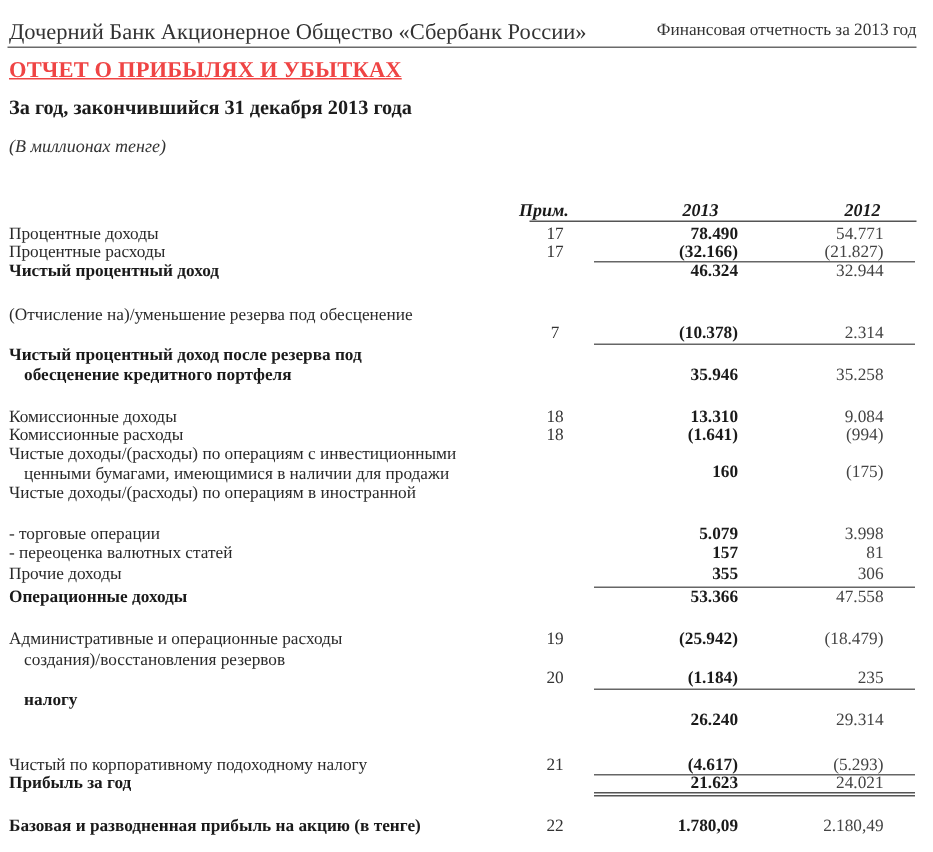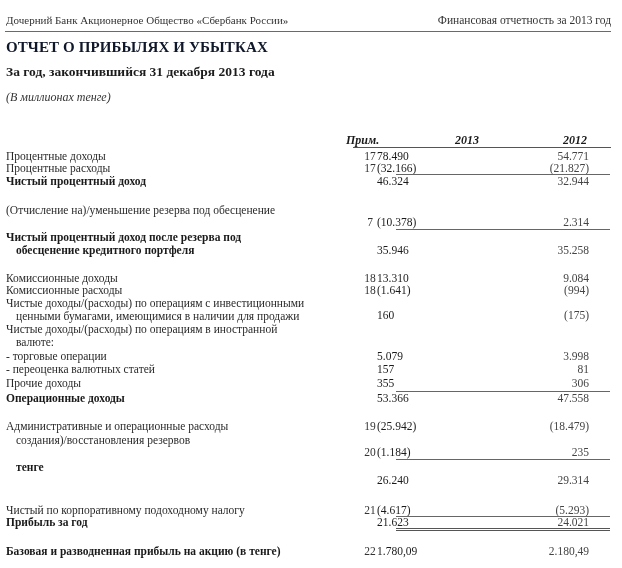--- a/index.html
+++ b/index.html
@@ -1,36 +1,36 @@
 <!DOCTYPE html>
 <html><head>
 <meta charset="utf-8">
 <style>
   html, body { margin: 0; padding: 0; background: #ffffff; }
   body {
     width: 622px; height: 568px; position: relative; overflow: hidden;
     font-family: "Liberation Serif", "DejaVu Serif", serif;
     color: #2a2a2a;
   }
-  .hdr-left { position: absolute; left: 6px; top: 14px; font-size: 11px; color: #333; }
+  .hdr-left { position: absolute; left: 6px; top: 14px; font-size: 15px; color: #333; }
   .hdr-right { position: absolute; right: 11px; top: 14px; font-size: 11.5px; color: #333; }
   .hdr-rule { position: absolute; left: 5px; right: 11px; top: 31px; height: 0; border-top: 1.5px solid #6a6a6a; }
-  .title { position: absolute; left: 6px; top: 39px; font-size: 15px; font-weight: bold; color: #0f172a; letter-spacing: 0.1px; }
+  .title { position: absolute; left: 6px; top: 39px; font-size: 15px; font-weight: bold; color: #ef4444; letter-spacing: 0.1px; text-decoration: underline; }
   .subtitle { position: absolute; left: 6px; top: 64px; font-size: 13.5px; font-weight: bold; color: #1c1c1c; }
   .units { position: absolute; left: 6px; top: 90px; font-size: 12px; font-style: italic; color: #333; }
 
   .colhead { position: absolute; top: 133px; font-size: 12px; font-style: italic; font-weight: bold; color: #1a1a1a; }
   .head-rule { position: absolute; left: 353px; width: 258px; top: 147px; border-top: 1.5px solid #555; }
 
   .row { position: absolute; left: 0; width: 622px; font-size: 11.5px; line-height: 12.5px; }
   .row .label { position: absolute; left: 6px; width: 330px; }
   .row .label .cont { display: block; padding-left: 10px; }
   .row.bold .label { font-weight: bold; color: #1a1a1a; }
   .row .note { position: absolute; left: 350px; width: 40px; text-align: center; color: #333; }
-  .row .v2013 { position: absolute; left: 377px; width: 88px; text-align: left; font-weight: normal; color: #1a1a1a; }
+  .row .v2013 { position: absolute; left: 404px; width: 88px; text-align: right; font-weight: bold; color: #1a1a1a; }
   .row .v2012 { position: absolute; left: 500px; width: 89px; text-align: right; color: #444; }
 
   .rule { position: absolute; left: 396px; width: 214px; border-top: 1.3px solid #666; }
   .rule.double { border-top: 3px double #555; height: 0; }
 </style>
 </head>
 <body>
 
 <div class="hdr-left">Дочерний Банк Акционерное Общество «Сбербанк России»</div>
 <div class="hdr-right">Финансовая отчетность за 2013 год</div>
@@ -91,21 +91,21 @@
   <span class="v2013">(1.641)</span>
   <span class="v2012">(994)</span>
 </div>
 <div class="row" style="top:297px;">
   <span class="label"><span>Чистые доходы/(расходы) по операциям с инвестиционными</span><span class="cont">ценными бумагами, имеющимися в наличии для продажи</span></span>
   <span class="note" style="top:12px;"></span>
   <span class="v2013" style="top:12px;">160</span>
   <span class="v2012" style="top:12px;">(175)</span>
 </div>
 <div class="row" style="top:323px;">
-  <span class="label"><span>Чистые доходы/(расходы) по операциям в иностранной</span><span class="cont">валюте:</span></span>
+  <span class="label"><span>Чистые доходы/(расходы) по операциям в иностранной</span></span>
 </div>
 <div class="row" style="top:350px;">
   <span class="label">- торговые операции</span>
   <span class="note"></span>
   <span class="v2013">5.079</span>
   <span class="v2012">3.998</span>
 </div>
 <div class="row" style="top:363px;">
   <span class="label">- переоценка валютных статей</span>
   <span class="note"></span>
@@ -133,21 +133,21 @@
   <span class="v2012">(18.479)</span>
 </div>
 <div class="row" style="top:434px;">
   <span class="label"><span class="cont">создания)/восстановления резервов</span></span>
   <span class="note" style="top:12px;">20</span>
   <span class="v2013" style="top:12px;">(1.184)</span>
   <span class="v2012" style="top:12px;">235</span>
 </div>
 <div class="rule" style="top:459px;"></div>
 <div class="row bold" style="top:461px;">
-  <span class="label"><span class="cont">тенге</span></span>
+  <span class="label"><span class="cont">налогу</span></span>
   <span class="note" style="top:13px;"></span>
   <span class="v2013" style="top:13px;">26.240</span>
   <span class="v2012" style="top:13px;">29.314</span>
 </div>
 
 <div class="row" style="top:504px;">
   <span class="label">Чистый по корпоративному подоходному налогу</span>
   <span class="note">21</span>
   <span class="v2013">(4.617)</span>
   <span class="v2012">(5.293)</span>

